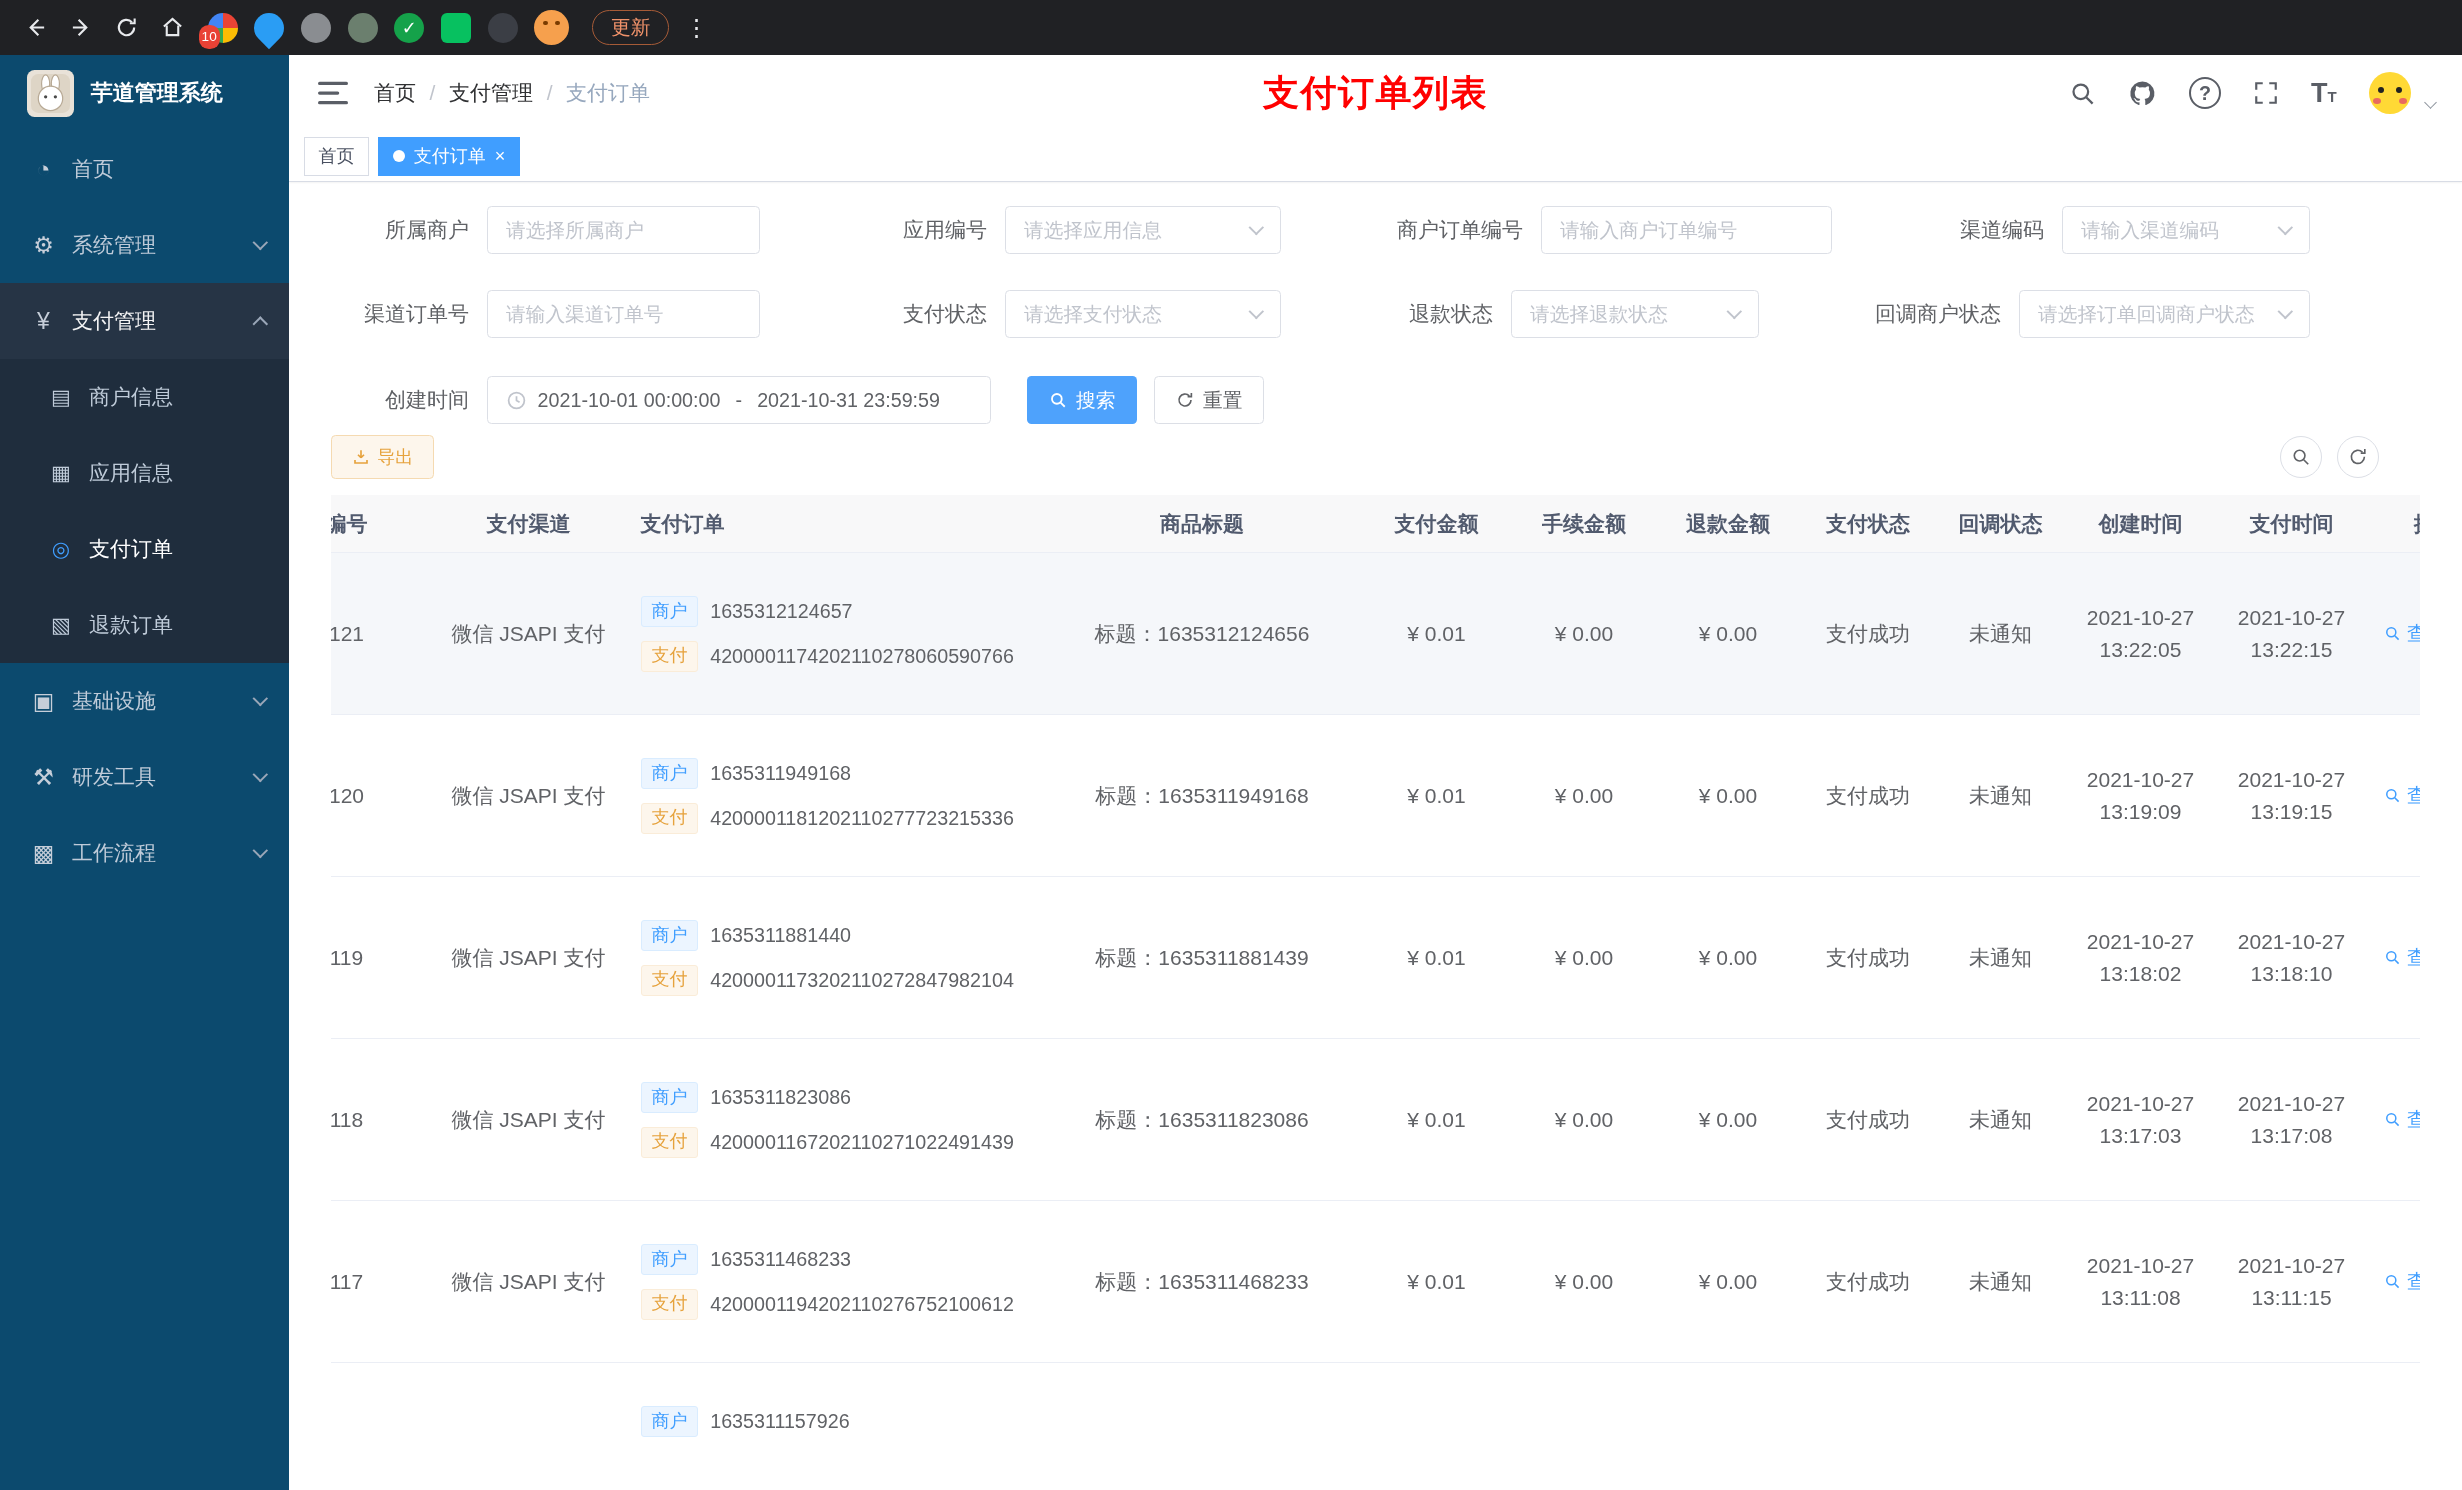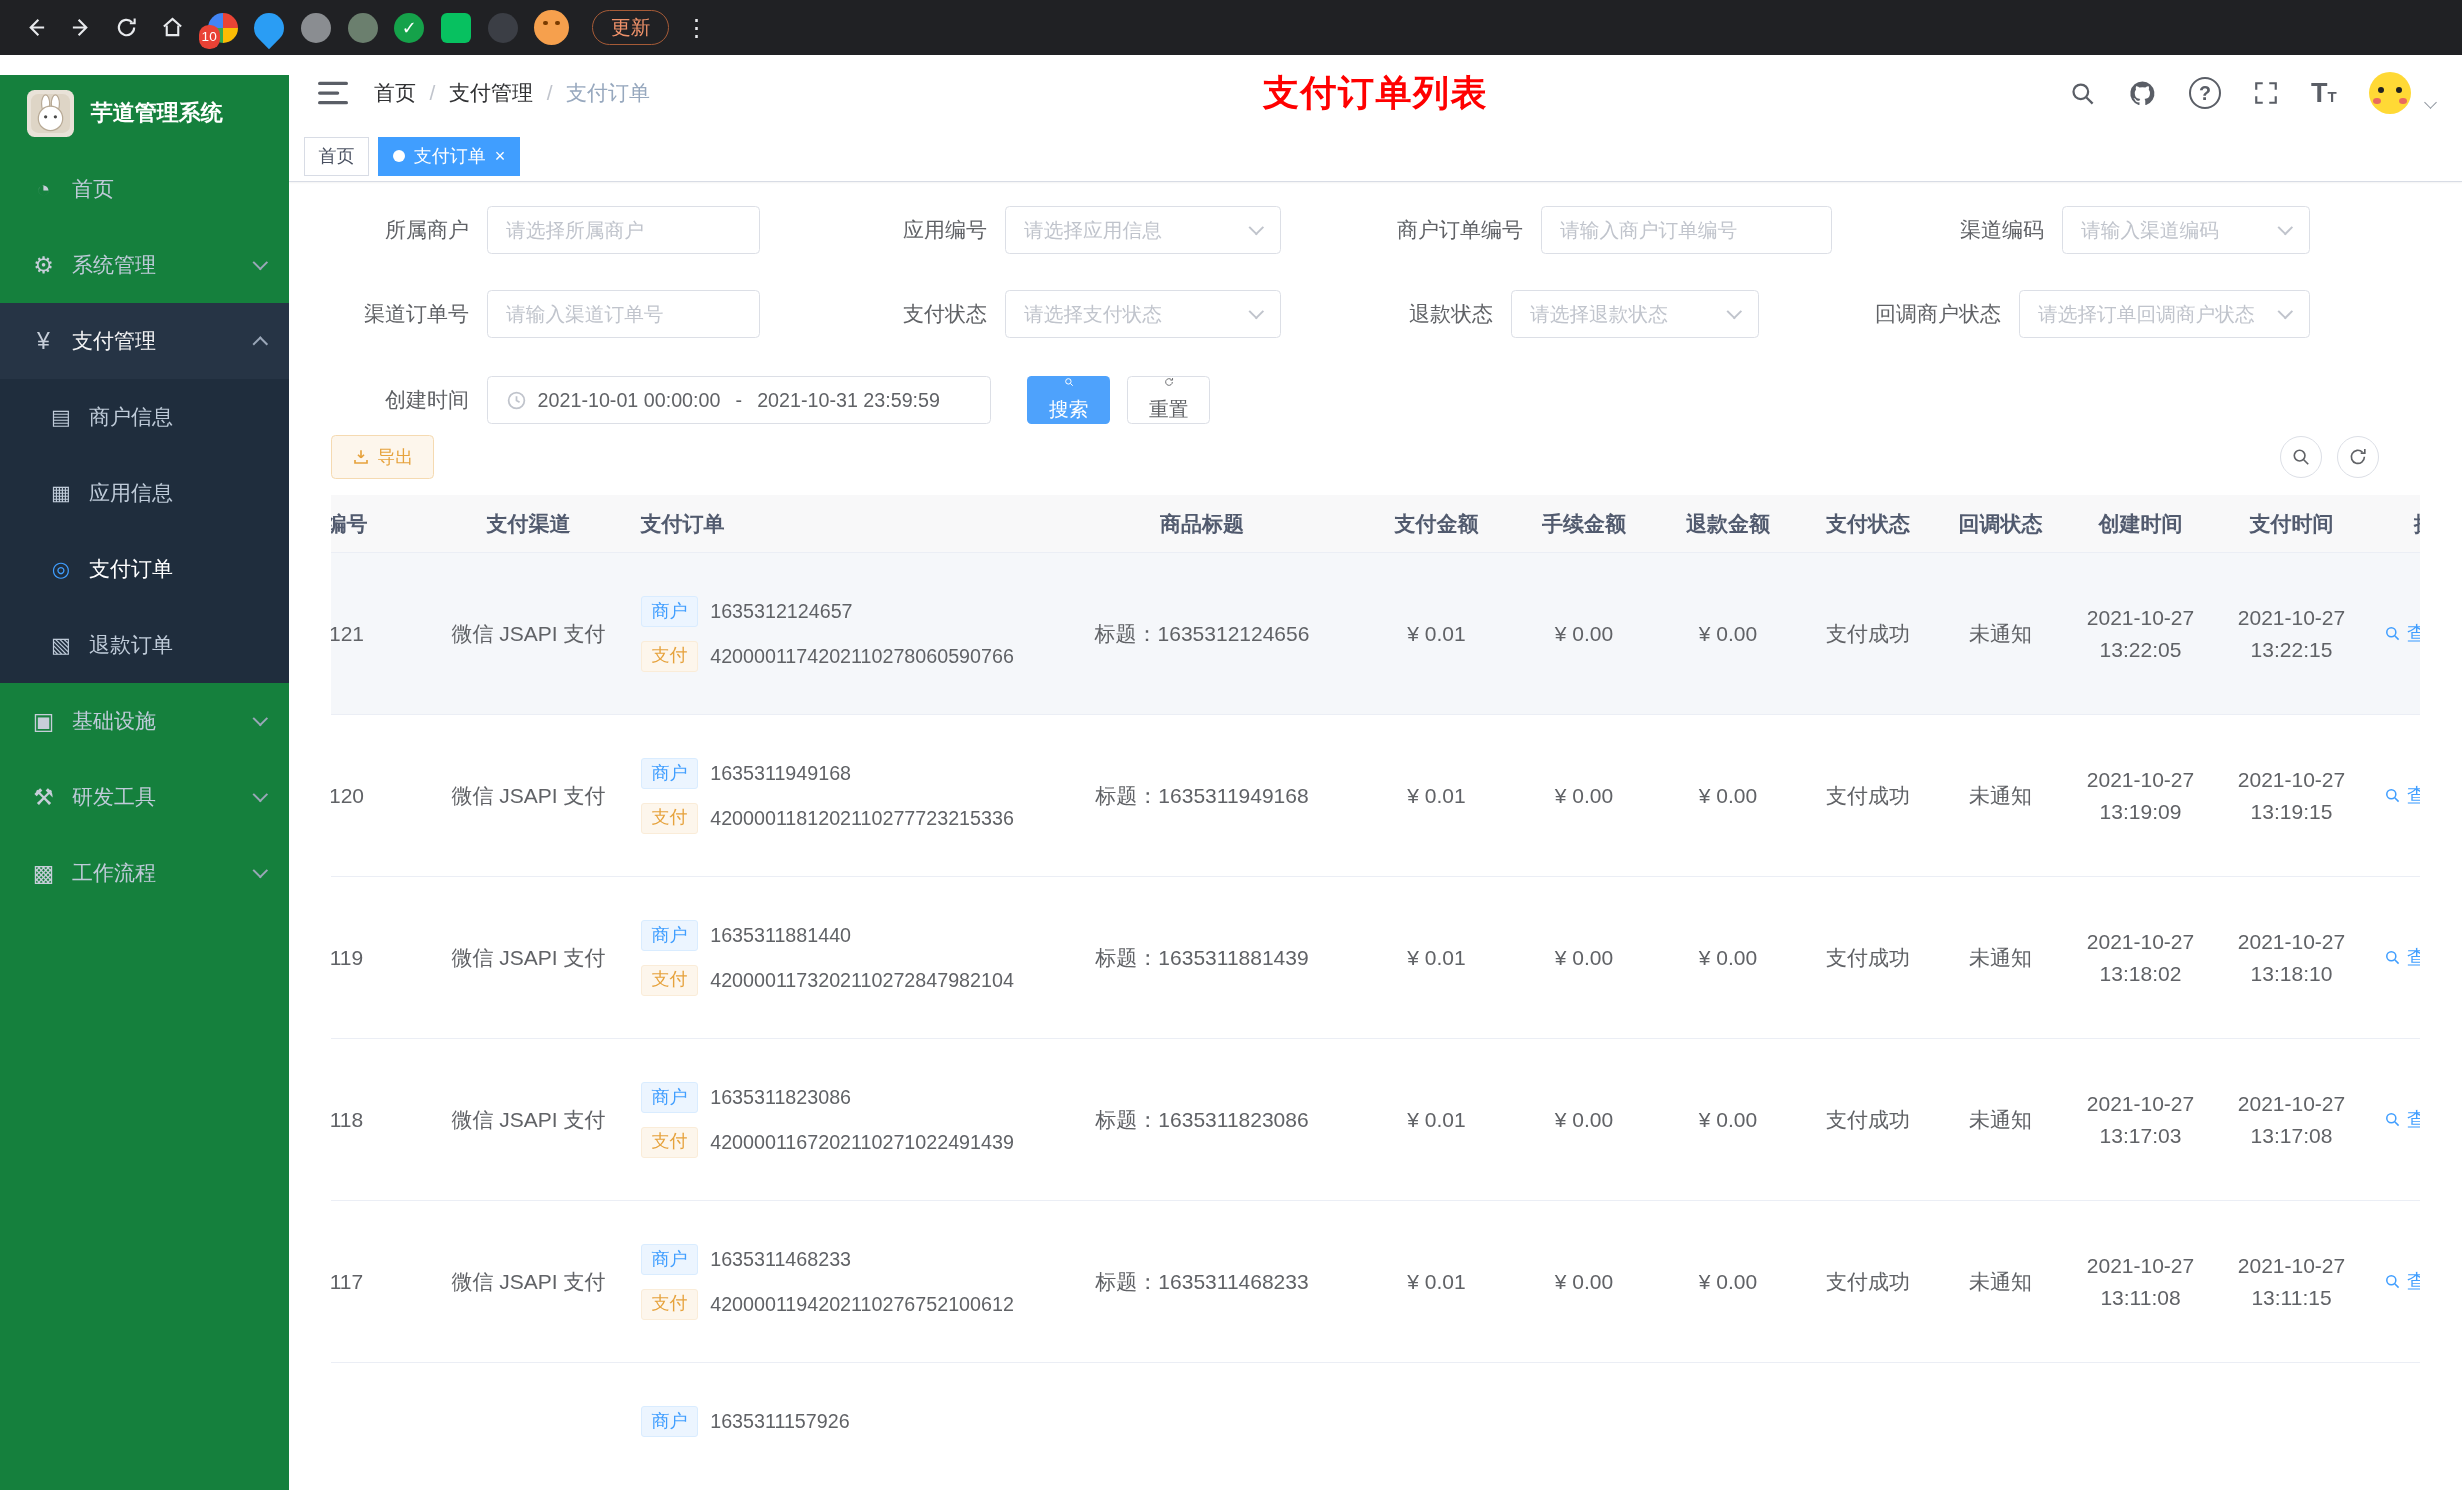--- a/index.html
+++ b/index.html
@@ -28,21 +28,21 @@
   .ext-pin { background:#3b3e45; }
   .profile-av { width:35px; height:35px; border-radius:50%; background:#f6a04d; position:relative; }
   .profile-av::after { content:""; position:absolute; left:9px; top:10.6px; width:4.5px; height:4.5px; background:#7a3b00; border-radius:50%; box-shadow:12px 0 0 #7a3b00; }
   .update-btn { height:35px; border:1.5px solid #a65b37; color:#f0926a; border-radius:17.4px; display:flex; align-items:center; padding:0 18px; font-size:19.7px; margin:0 7.6px; }
   .kebab { color:#e8eaed; font-size:24px; width:30px; text-align:center; }
 
   
   .app { display:flex; height:1436px; }
 
   
-  .sidebar { width:289px; background:#15803d; flex:0 0 auto; color:#bfcbd9;margin-top:20px; }
+  .sidebar { width:289px; background:#0c4a6e; flex:0 0 auto; color:#bfcbd9; }
   .logo { height:76px; display:flex; align-items:center; gap:16.7px; padding-left:27px; }
   .logo-img { width:47px; height:47px; border-radius:7.6px; background:#e9e2d8; display:flex; align-items:center; justify-content:center; overflow:hidden; }
   .logo-title { color:#fff; font-size:22px; font-weight:bold; }
   .mitem { height:76px; display:flex; align-items:center; gap:15px; padding:0 23px 0 30px; font-size:21px; color:#bfcbd9; cursor:pointer; }
   .mitem .mi { width:27px; font-size:23px; text-align:center; color:#c6ced9; }
   .mitem.active-parent { background:#263445; color:#f4f4f5; }
   .chev { width:10.6px; height:10.6px; border-right:2px solid #9aa7b8; border-bottom:2px solid #9aa7b8; transform:rotate(45deg); margin-left:auto; margin-top:-4.5px; }
   .chev.up { transform:rotate(-135deg); margin-top:6px; }
   .submenu { background:#1f2d3d; }
   .smitem { height:76px; display:flex; align-items:center; gap:15px; padding-left:48px; font-size:21px; color:#bfcbd9; cursor:pointer; }
@@ -94,21 +94,21 @@
   .lw-a { width:156px; } .lw-b { width:156px; } .lw-c { width:141px; } .lw-d { width:171px; }
   .ctrl { height:48px; border:0.8px solid #dcdfe6; border-radius:4.5px; background:#fff; display:flex; align-items:center; padding:9px 18px; font-size:19.7px; color:#606266; }
   input.ctrl { outline:none; }
   input.ctrl::placeholder { color:#c0c4cc; }
   .sel .ph { color:#c0c4cc; flex:1; white-space:nowrap; overflow:hidden; }
   .sel .chev-d { width:10.6px; height:10.6px; border-right:2px solid #c0c4cc; border-bottom:2px solid #c0c4cc; transform:rotate(45deg); margin-top:-6px; flex:0 0 auto; }
   .w-a { width:273px; } .w-b { width:276px; } .w-c { width:248px; } .w-d { width:291px; }
   .daterange { width:504px; gap:10.6px; }
   .daterange .dt { color:#606266; white-space:nowrap; }
   .daterange .dsep { color:#606266; margin:0 4.5px; }
-  .btn { height:48px; border-radius:4.5px; font-size:19.7px; display:inline-flex; align-items:center; gap:9px; padding:0 21px; cursor:pointer; border:0.8px solid transparent;flex-direction:column; }
+  .btn { height:48px; border-radius:4.5px; font-size:19.7px; display:inline-flex; align-items:center; gap:9px; padding:0 21px; cursor:pointer; border:0.8px solid transparent; }
   .btn-search { background:#4ea2fc; color:#fff; margin-left:36px; }
   .btn-reset { background:#fff; color:#606266; border-color:#dcdfe6; margin-left:16.7px; }
 
   
   .toolbar { display:flex; align-items:center; justify-content:space-between; margin:10.6px 0 16.7px; }
   .btn-export { height:44px; padding:0 19.7px; background:#fdf6ec; border:0.8px solid #f5dab1; color:#e6a23c; border-radius:4.5px; font-size:18px; display:inline-flex; align-items:center; gap:7.6px; cursor:pointer; }
   .tool-circles { display:flex; gap:15px; margin-right:41px; }
   .circle-btn { width:42px; height:42px; border-radius:50%; border:0.8px solid #dcdfe6; background:#fff; display:flex; align-items:center; justify-content:center; color:#606266; cursor:pointer; }
 
   

